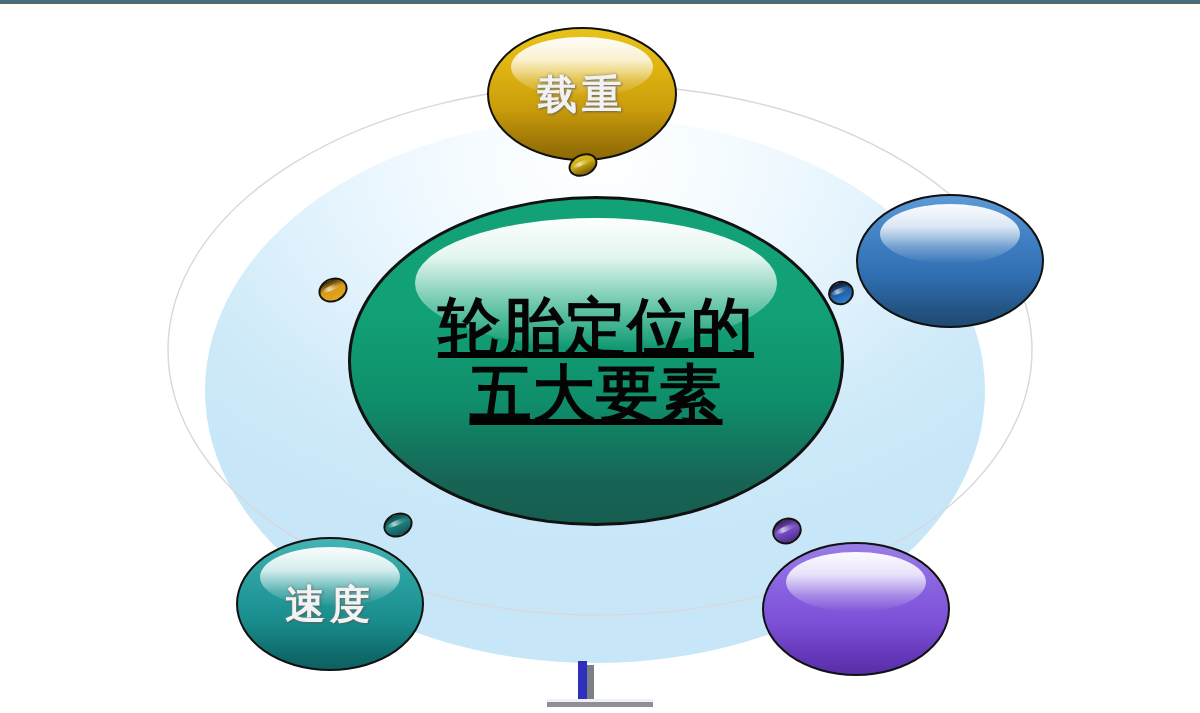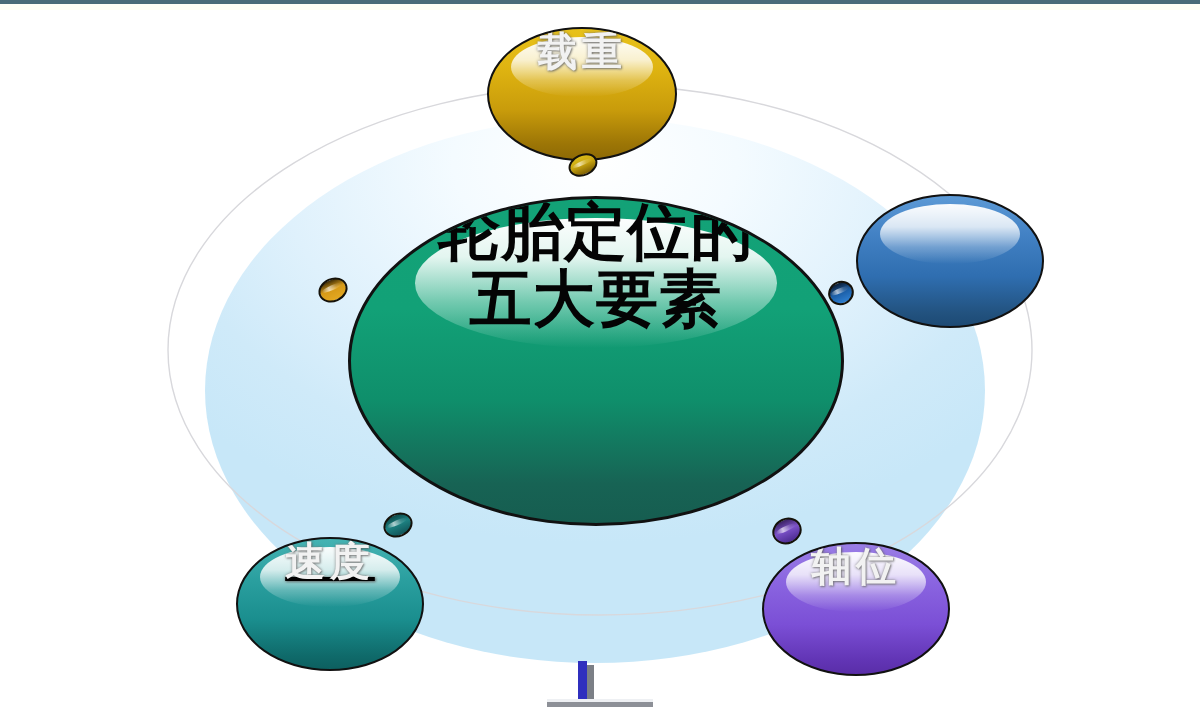--- a/index.html
+++ b/index.html
@@ -61,20 +61,21 @@
     stroke-width: 1.4;
   }
 
   
   .node {
     position: absolute;
     border-radius: 50%;
     border: 2.5px solid #111111;
     box-sizing: border-box;
     display: flex;
+    align-items: center;
     justify-content: center;
     overflow: hidden;
   }
   .node .gloss {
     position: absolute;
     left: 11%;
     top: 7%;
     width: 78%;
     height: 44%;
     border-radius: 50%;
@@ -99,20 +100,21 @@
   }
 
   
   #center-node {
     left: 348px;
     top: 196px;
     width: 496px;
     height: 330px;
     background: linear-gradient(to bottom, #13a277 0%, #12a177 34%, #0f8f6b 62%, #176354 88%, #165d50 100%);
     border-width: 3px;
+    text-decoration: underline;
   }
   #center-node .gloss {
     left: 13%;
     top: 6%;
     width: 74%;
     height: 40%;
     background: linear-gradient(to bottom,
         rgba(255,255,255,0.99) 0%,
         rgba(250,255,253,0.90) 30%,
         rgba(230,250,243,0.45) 65%,
@@ -141,21 +143,20 @@
   }
   #node-dist {
     left: 856px;  top: 194px;
     width: 188px; height: 134px;
     background: linear-gradient(to bottom, #5d9ad6 0%, #4281c4 30%, #2f6eb0 62%, #22527f 90%, #1d4a74 100%);
   }
   #node-speed {
     left: 236px;  top: 537px;
     width: 188px; height: 134px;
     background: linear-gradient(to bottom, #45b3b3 0%, #2ba0a0 30%, #1a8e8e 62%, #0f6a6a 90%, #0d6060 100%);
-    text-decoration: underline;
   }
   #node-axle {
     left: 762px;  top: 542px;
     width: 188px; height: 134px;
     background: linear-gradient(to bottom, #9a7ee6 0%, #8a64e0 30%, #7b4fd6 62%, #6134b4 90%, #5a2ea8 100%);
   }
   .sat .label { font-size: 40px; }
   #node-load .gloss, #node-road .gloss, #node-dist .gloss,
   #node-speed .gloss, #node-axle .gloss {
     left: 12%; top: 6%; width: 76%; height: 46%;
@@ -267,21 +268,20 @@
   <div class="node sat" id="node-speed">
     <div class="gloss"></div>
     <div class="label">速度</div>
   </div>
   <div class="bead" id="bead-speed">
     <div class="streak"></div>
   </div>
 
   <div class="node sat" id="node-axle">
     <div class="gloss"></div>
-    <div class="label">轴位</div>
   </div>
   <div class="bead" id="bead-axle">
     <div class="streak"></div>
   </div>
 
   <div class="stand-shadow"></div>
   <div class="stand-post"></div>
   <div class="stand-base-hilite"></div>
   <div class="stand-base"></div>
 

